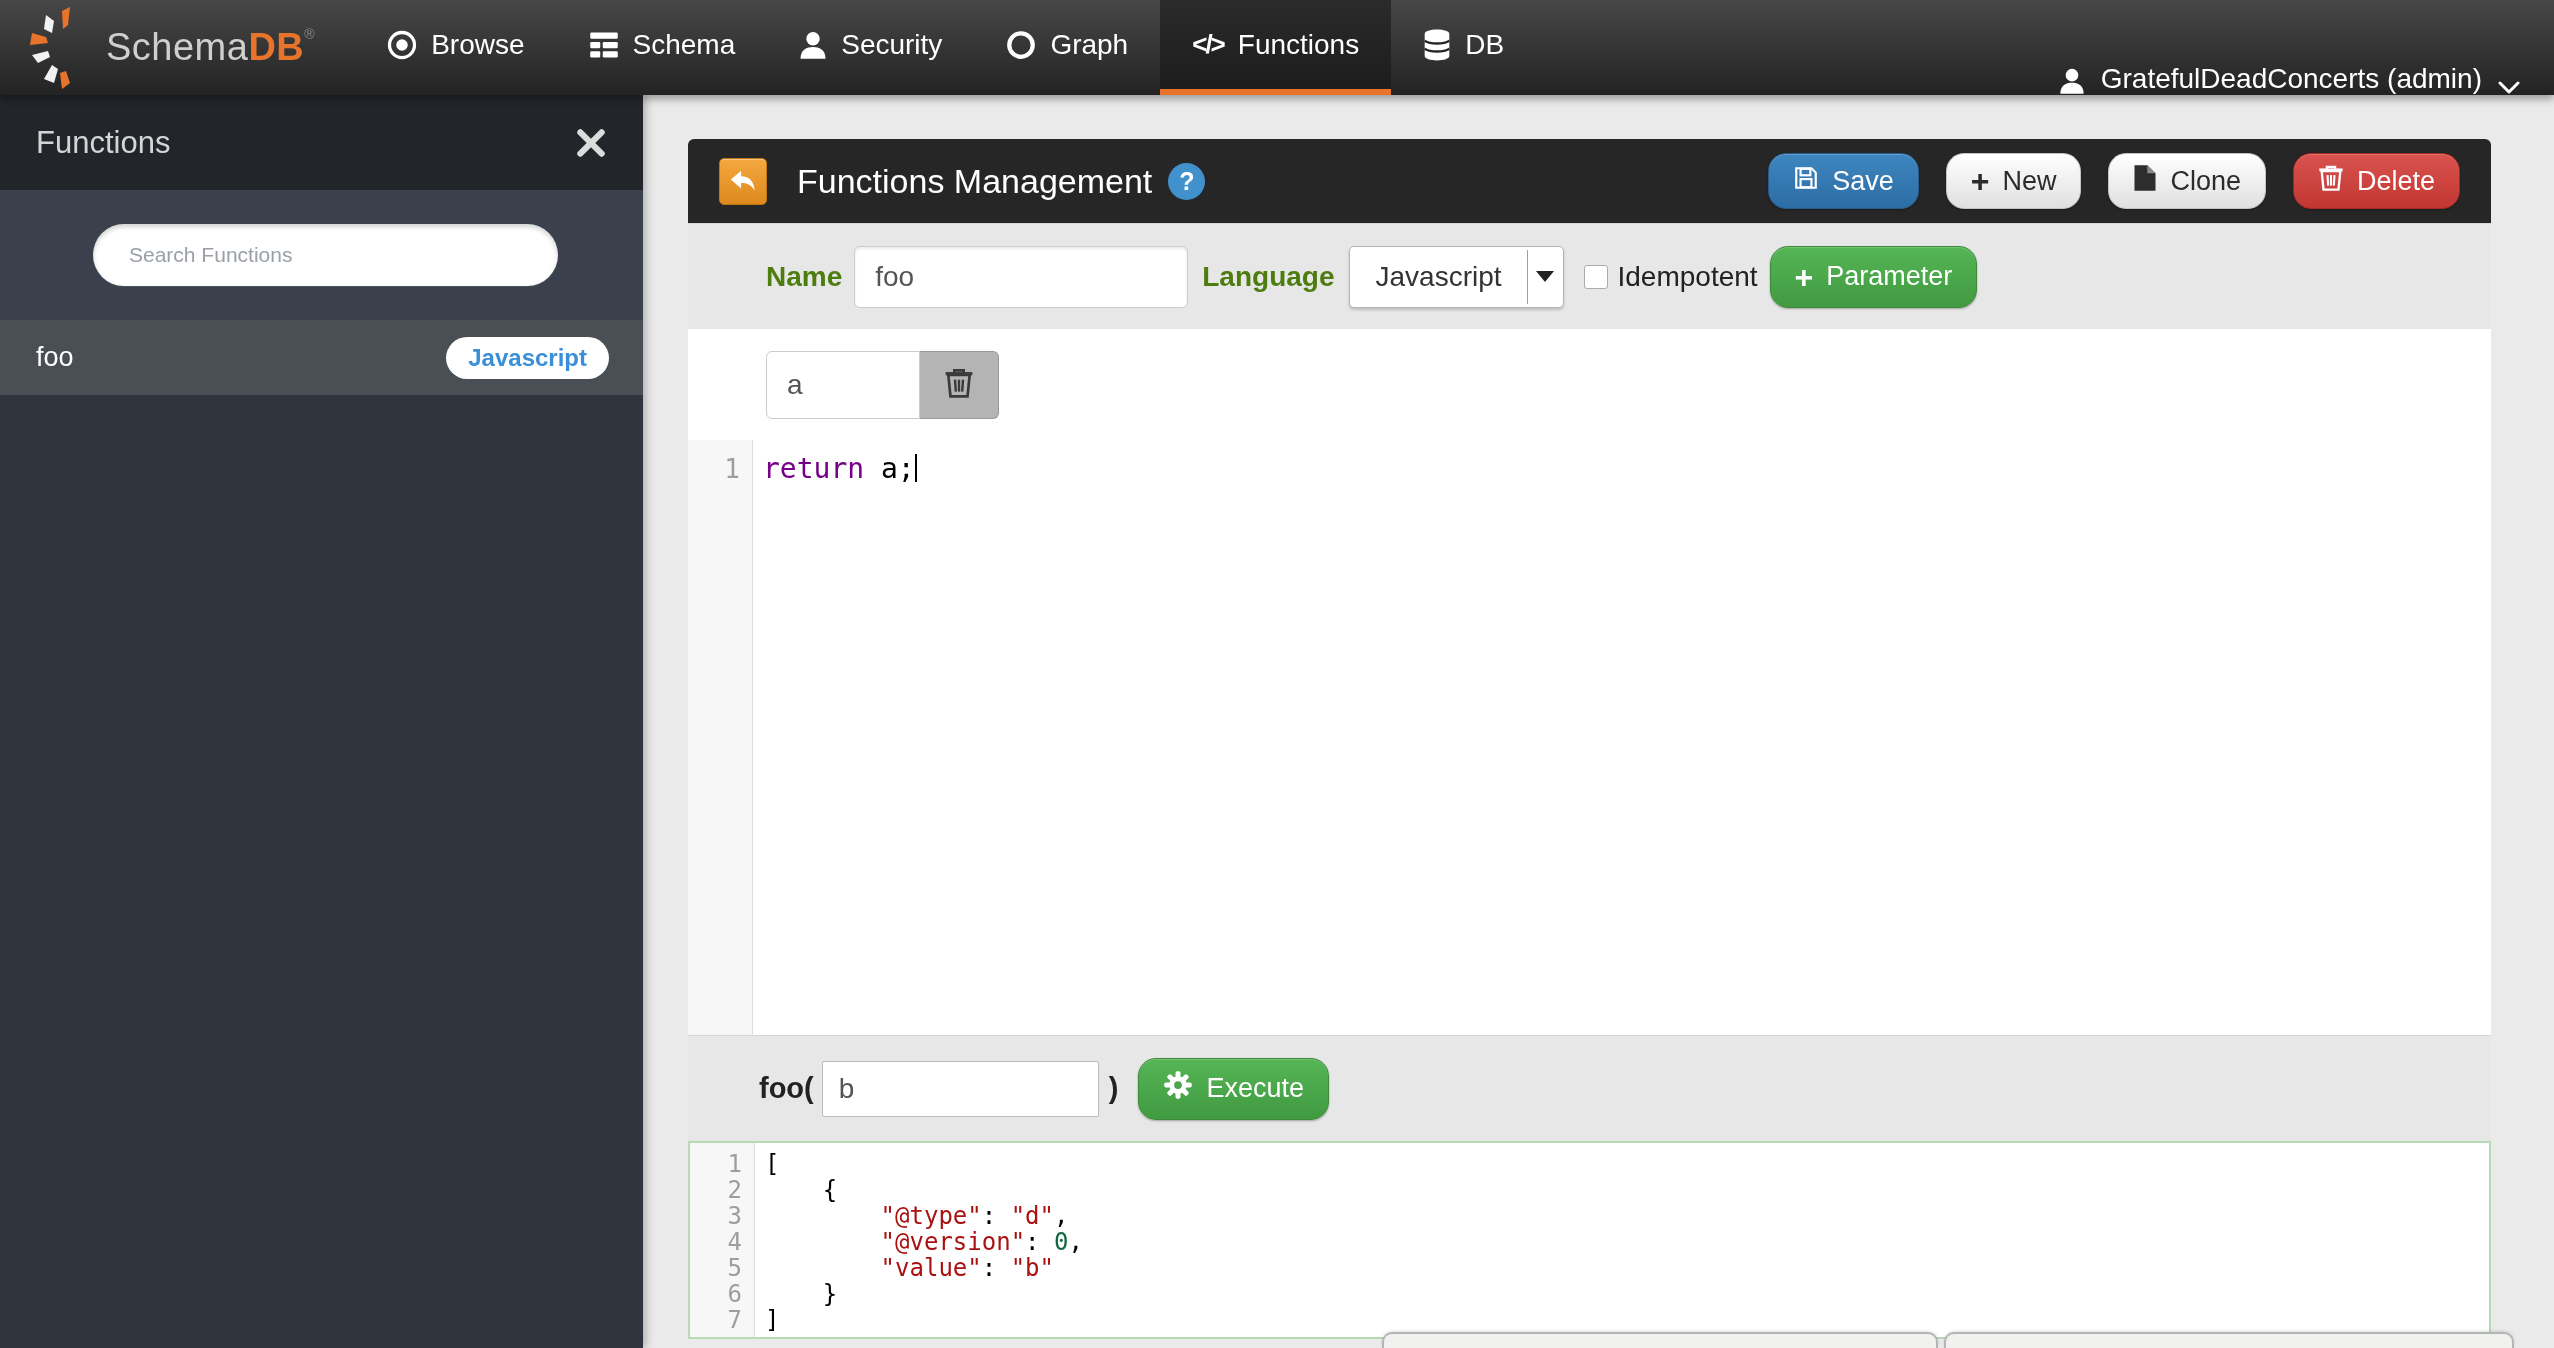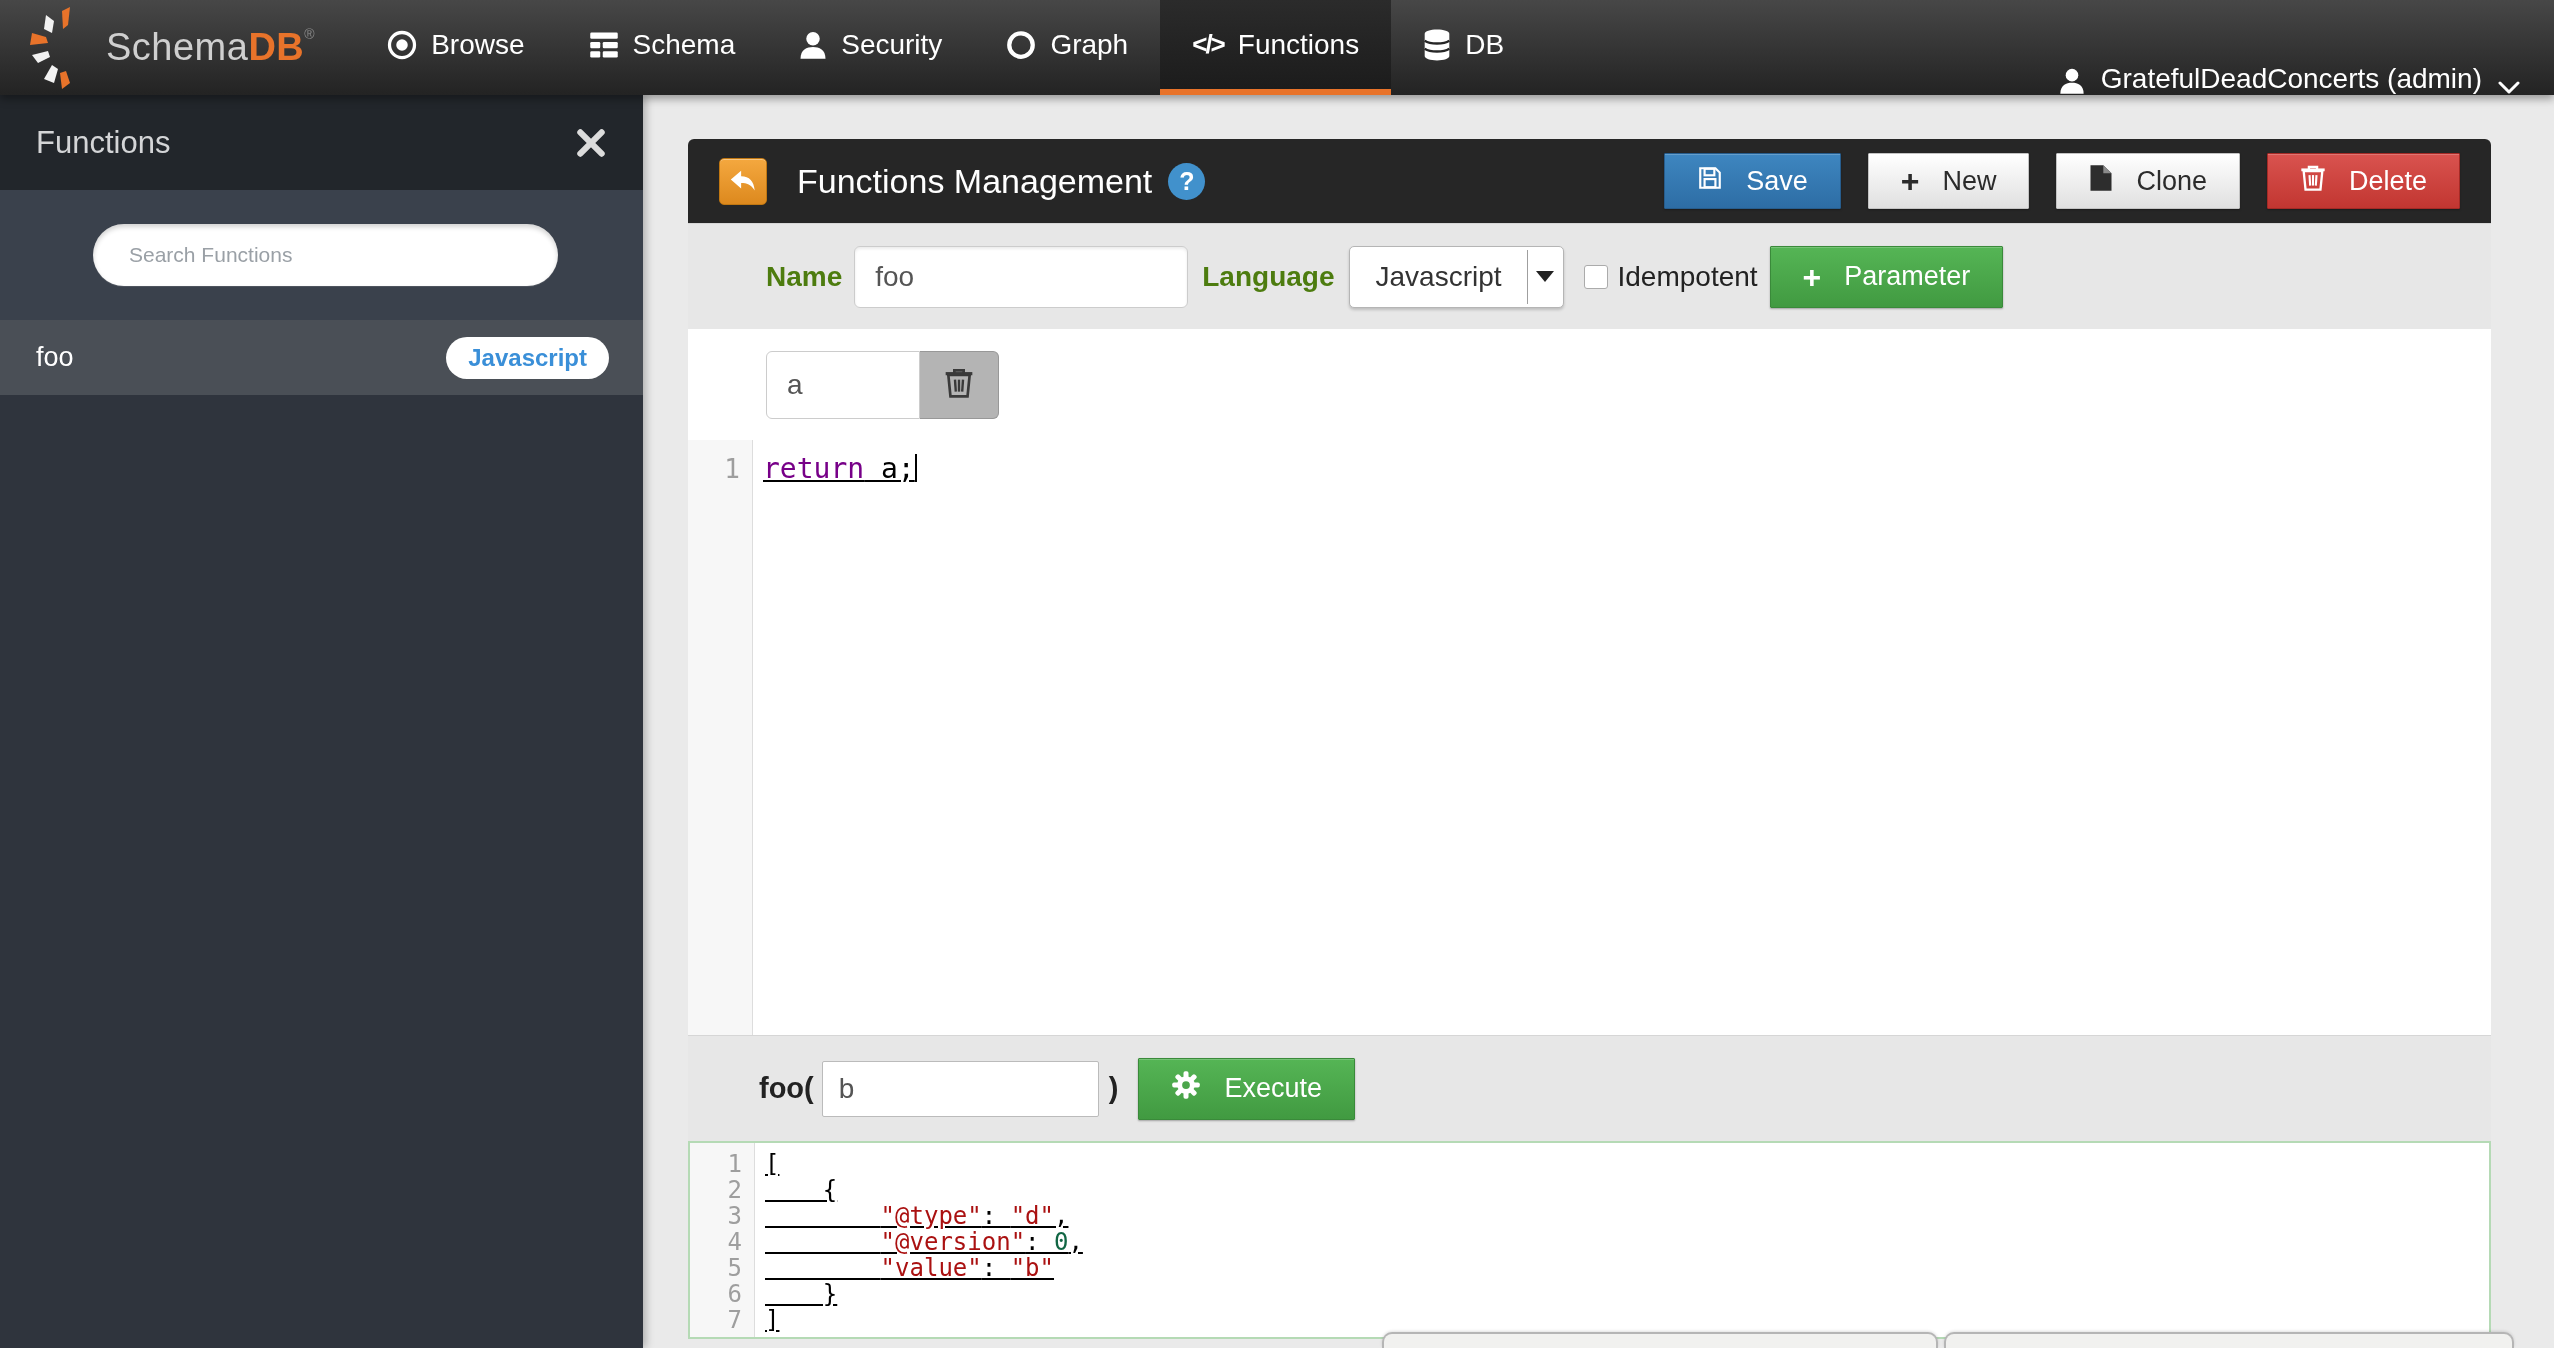--- a/index.html
+++ b/index.html
@@ -79,22 +79,22 @@
     box-shadow:inset 0 1px 0 rgba(255,255,255,.35);
   }
   .card-title { color:#fff; font-size:34px; margin-left:30px; }
   .help-circle {
     width:37px; height:37px; border-radius:50%; background:#4191cc; margin-left:16px;
     color:#fff; font-weight:bold; font-size:25px; cursor:pointer;
     display:flex; align-items:center; justify-content:center;
   }
   .toolbar { margin-left:auto; display:flex; gap:27px; }
   .btn {
-    height:56px; border-radius:1px; cursor:pointer; font-size:27px;
-    display:flex; align-items:center; gap:23px; padding:0 32px;
+    height:56px; border-radius:18px; cursor:pointer; font-size:27px;
+    display:flex; align-items:center; gap:13px; padding:0 24px;
     font-family:"Liberation Sans",sans-serif;
     box-shadow:inset 0 1px 0 rgba(255,255,255,.2), 0 1px 2px rgba(0,0,0,.3);
   }
   .btn-save   { background:linear-gradient(#3e86c0,#2d6da5); border:1px solid #275d8d; color:#fff; }
   .btn-light  { background:linear-gradient(#ffffff,#e0e0e0); border:1px solid #c3c3c3; color:#2b2b2b; }
   .btn-delete { background:linear-gradient(#d9534f,#c23631); border:1px solid #a52a26; color:#fff; }
   .btn .plus { font-size:32px; font-weight:bold; line-height:0; }
 
   
   .form-row {
@@ -149,21 +149,21 @@
     border-radius:0 6px 6px 0; cursor:pointer;
     display:flex; align-items:center; justify-content:center;
   }
 
   
   .cm { display:flex; background:#fff; font-family:"DejaVu Sans Mono", monospace; }
   .cm-gutter {
     width:65px; flex:0 0 65px; background:#f7f7f7; border-right:1px solid #ddd;
     text-align:right; color:#9e9e9e; padding-right:12px;
   }
-  .cm-code { padding-left:10px; white-space:pre; color:#000;text-decoration:underline; }
+  .cm-code { padding-left:10px; white-space:pre; color:#000; }
   .editor-cm { height:595px; }
   .editor-cm .cm-gutter { padding-top:12px; font-size:26px; line-height:34px; }
   .editor-cm .cm-code   { padding-top:12px; font-size:28px; line-height:34px; }
   .output-cm { height:198px; border:2px solid #b5dab5; }
   .output-cm .cm-gutter { padding-top:8px; font-size:24px; line-height:26px; }
   .output-cm .cm-code   { padding-top:8px; font-size:24px; line-height:26px; }
   .tok-pl { color:#000; }
   .tok-kw { color:#708; }
   .tok-str { color:#a11; }
   .tok-num { color:#164; }

